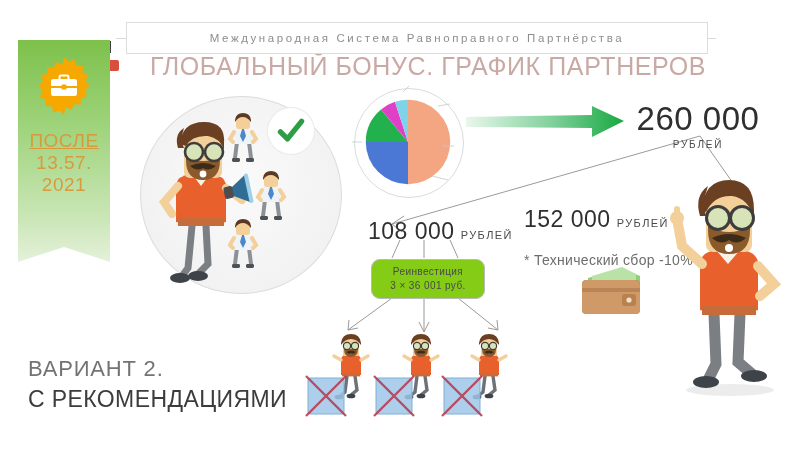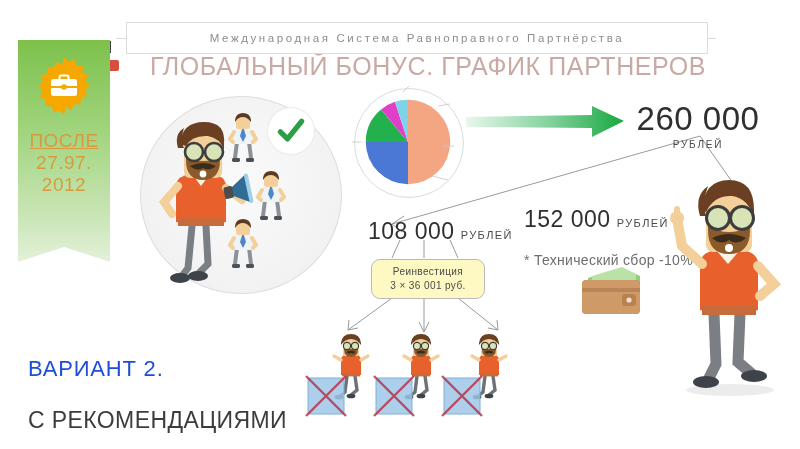--- a/index.html
+++ b/index.html
@@ -103,35 +103,35 @@
   #amt-152 .unit{font-size:11px;letter-spacing:1.4px;color:#4a4a4a;margin-left:6px;}
   #amt-152 .star{font-size:13px;color:#2f2f2f;margin-left:8px;}
   #fee-note{
     position:absolute;left:524px;top:252px;font-size:14px;color:#6d6d6d;
     letter-spacing:.3px;white-space:nowrap;
   }
 
   
   #reinvest{
     position:absolute;left:371px;top:259px;width:112px;height:38px;
-    border:1.2px solid #b9b9b9;border-radius:9px;background:#fef9c3;
+    border:1.2px solid #b9b9b9;border-radius:9px;background:#84cc16;
     display:flex;flex-direction:column;align-items:center;justify-content:center;
     line-height:14px;
   }
   #reinvest .l1{font-size:10px;color:#4a4a4a;letter-spacing:.4px;}
   #reinvest .l2{font-size:10px;color:#4a4a4a;letter-spacing:.4px;}
 
   
   #variant{
     position:absolute;left:28px;top:356px;
-    font-size:22px;letter-spacing:.8px;color:#1d4ed8;white-space:nowrap;
+    font-size:22px;letter-spacing:.8px;color:#737373;white-space:nowrap;
   }
   #variant-sub{
     position:absolute;left:28px;top:386px;
-    font-size:23px;letter-spacing:.4px;color:#3c3c3c;white-space:nowrap;margin-top:21px;
+    font-size:23px;letter-spacing:.4px;color:#3c3c3c;white-space:nowrap;
   }
 
   
   .ovl{position:absolute;left:0;top:0;width:800px;height:449px;pointer-events:none;}
 </style>
 </head>
 <body>
 
 <div id="slide">
 
@@ -157,22 +157,22 @@
         <path d="M32 3l4.3 4.6 6.1-2 2.1 6.1 6.4.2-.4 6.4 5.7 2.9-2.9 5.7 4.3 4.8-4.6 4.3 2 6.1-6.1 2.1-.2 6.4-6.4-.4-2.9 5.7-5.7-2.9L32 61l-4.3-4.6-6.1 2-2.1-6.1-6.4-.2.4-6.4-5.7-2.9 2.9-5.7L6.4 32l4.6-4.3-2-6.1 6.1-2.1.2-6.4 6.4.4 2.9-5.7 5.7 2.9z"></path>
       </g>
       <circle cx="32" cy="32" r="17.5" fill="#f6a800"></circle>
       <rect x="19" y="25" width="26" height="17" rx="2.2" fill="#ffffff"></rect>
       <rect x="27.5" y="21.5" width="9" height="4.5" rx="1.4" fill="none" stroke="#ffffff" stroke-width="2"></rect>
       <rect x="19" y="32" width="26" height="2" fill="#f6a800"></rect>
       <rect x="29.5" y="30.5" width="5" height="5" rx="1" fill="#f6a800"></rect>
     </svg>
     <div class="date">
       <div class="u">ПОСЛЕ</div>
-      <div>27.97.</div>
-      <div>2012</div>
+      <div>13.57.</div>
+      <div>2021</div>
     </div>
   </div>
 
   <div id="main-title">ГЛОБАЛЬНЫЙ БОНУС. ГРАФИК ПАРТНЕРОВ</div>
   <div id="subtitle-box">
     <span>Международная Система Равноправного Партнёрства</span>
   </div>
 
   <div id="oval"></div>
 

